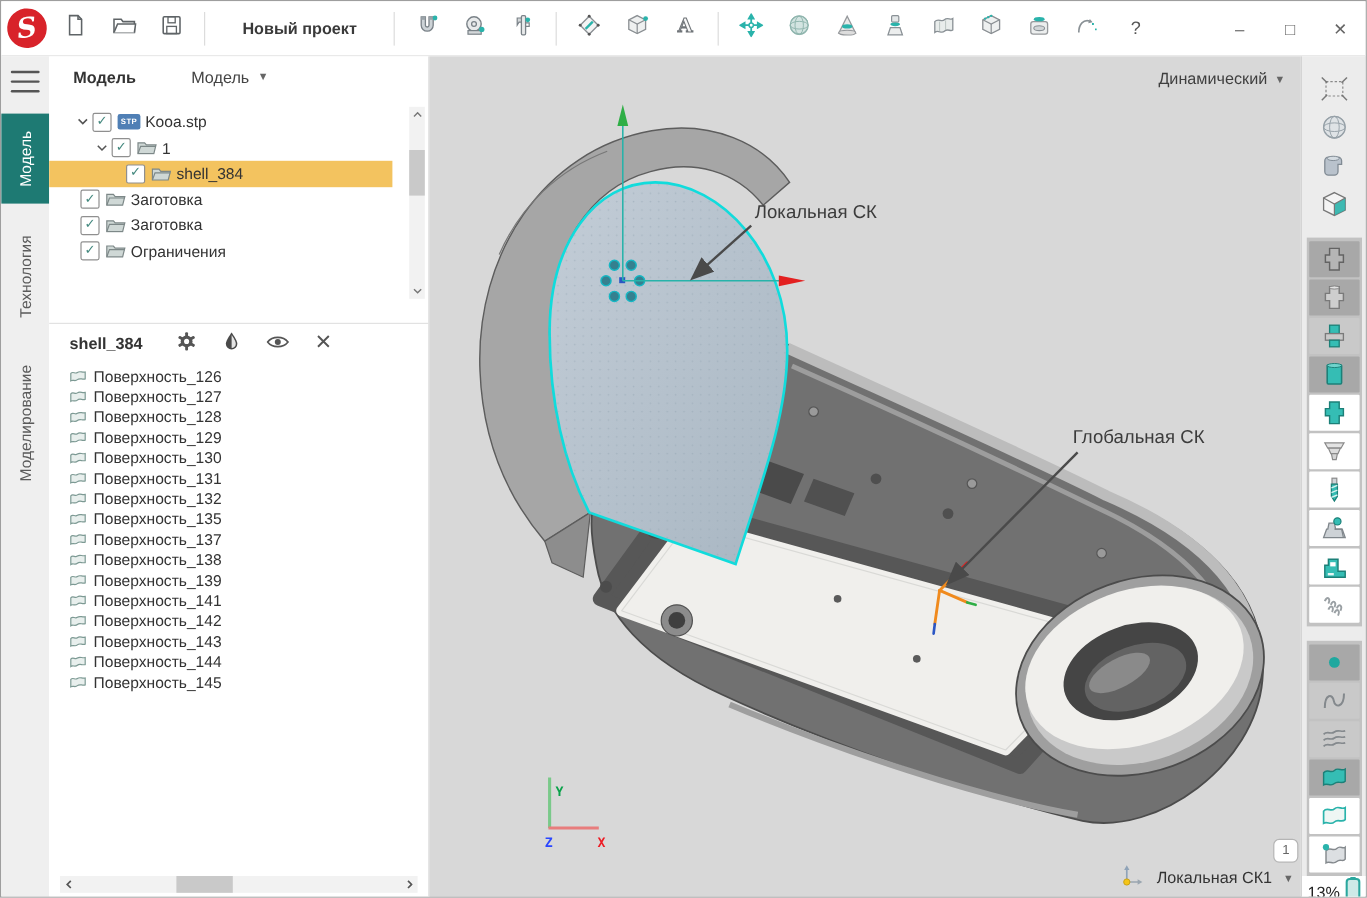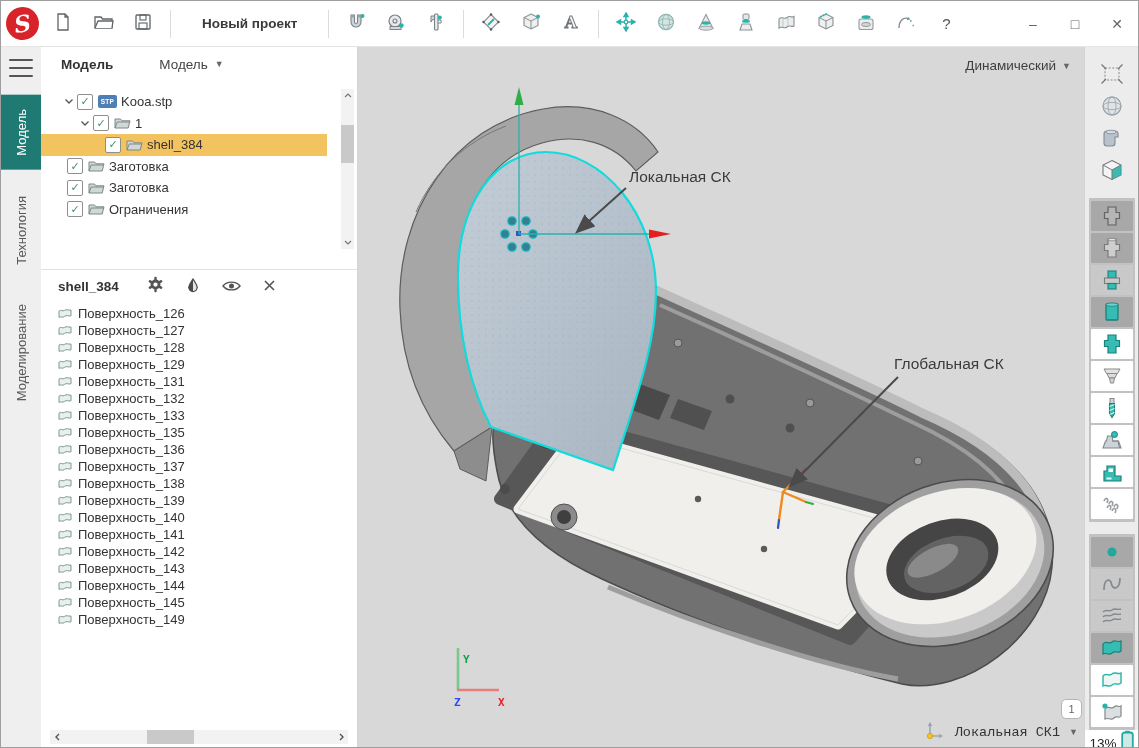--- a/index.html
+++ b/index.html
@@ -54,21 +54,21 @@
   .surf-row{height:17px;display:flex;align-items:center;font-size:13px;color:#333;padding-left:9px;margin:0 14px 0 8px;}
   .surf-row.selected{background:#d0d0d0;}
   .surf-row svg{margin-right:3px;flex:0 0 auto;}
   .hscroll{height:14px;margin:5px 9px 6px 9px;background:#f2f2f2;position:relative;flex:0 0 auto;}
   .hscroll .thumb{position:absolute;left:97px;top:0;height:14px;width:47px;background:#c9c9c9;}
   .hs-arrow{position:absolute;top:0;width:14px;height:14px;display:flex;align-items:center;justify-content:center;}
   
   .viewport{flex:1 1 auto;position:relative;background:#d8d8d8;overflow:hidden;}
   .viewmode{position:absolute;top:11px;right:13px;font-size:13.5px;color:#3f3f3f;display:flex;align-items:center;gap:6px;z-index:5;}
   .status{position:absolute;bottom:5px;right:6px;display:flex;align-items:center;gap:9px;z-index:5;}
-  .status .cs-name{font-size:13.5px;color:#333;font-family:Liberation Mono, monospace;}
+  .status .cs-name{font-size:13.5px;color:#333;}
   
   .sidebar{width:54px;flex:0 0 auto;background:#ececec;border-left:1px solid #d4d4d4;display:flex;flex-direction:column;align-items:center;box-sizing:border-box;}
   .tile{width:38px;height:30px;display:flex;align-items:center;justify-content:center;margin:1px 0;border-radius:1px;}
   .tile-group{background:#c2c2c2;width:46px;display:flex;flex-direction:column;align-items:center;padding:2px 0;margin-top:12px;}
   .tile.dark{background:#a8a8a8;width:42px;}
   .tile.mid{background:#c9c9c9;width:42px;}
   .tile.white{background:#fff;width:42px;}
   .sb-top{margin-top:11px;display:flex;flex-direction:column;align-items:center;}
   .zoomcell{margin-top:auto;margin-bottom:3px;background:#fff;width:54px;height:28px;display:flex;align-items:center;justify-content:center;gap:4px;}
   .zoomcell .pct{font-size:13.5px;color:#222;}
@@ -404,60 +404,52 @@
             </svg>
           </span>
           <span>Поверхность_129</span>
         </div>
         <div class="surf-row">
           <span style="display:inline-flex;margin-right:3px">
             <svg width="14" height="11" viewBox="0 0 14 11">
               <path d="M1,3.2 C2.8,1 4.6,4 6.5,2.4 C8.4,0.8 10.5,2.6 13,2 L13,7.8 C10.5,8.6 8.4,6.6 6.5,8.4 C4.6,10.2 2.8,8 1,9.4 Z" fill="#e8efed" stroke="#7d9a94" stroke-width="1"></path>
             </svg>
           </span>
+          <span>Поверхность_130</span>
+        </div>
+        <div class="surf-row">
+          <span style="display:inline-flex;margin-right:3px">
+            <svg width="14" height="11" viewBox="0 0 14 11">
+              <path d="M1,3.2 C2.8,1 4.6,4 6.5,2.4 C8.4,0.8 10.5,2.6 13,2 L13,7.8 C10.5,8.6 8.4,6.6 6.5,8.4 C4.6,10.2 2.8,8 1,9.4 Z" fill="#e8efed" stroke="#7d9a94" stroke-width="1"></path>
+            </svg>
+          </span>
           <span>Поверхность_131</span>
         </div>
         <div class="surf-row">
           <span style="display:inline-flex;margin-right:3px">
             <svg width="14" height="11" viewBox="0 0 14 11">
               <path d="M1,3.2 C2.8,1 4.6,4 6.5,2.4 C8.4,0.8 10.5,2.6 13,2 L13,7.8 C10.5,8.6 8.4,6.6 6.5,8.4 C4.6,10.2 2.8,8 1,9.4 Z" fill="#e8efed" stroke="#7d9a94" stroke-width="1"></path>
             </svg>
           </span>
           <span>Поверхность_132</span>
         </div>
         <div class="surf-row">
           <span style="display:inline-flex;margin-right:3px">
             <svg width="14" height="11" viewBox="0 0 14 11">
               <path d="M1,3.2 C2.8,1 4.6,4 6.5,2.4 C8.4,0.8 10.5,2.6 13,2 L13,7.8 C10.5,8.6 8.4,6.6 6.5,8.4 C4.6,10.2 2.8,8 1,9.4 Z" fill="#e8efed" stroke="#7d9a94" stroke-width="1"></path>
             </svg>
           </span>
-          <span>Поверхность_133</span>
-        </div>
-        <div class="surf-row">
-          <span style="display:inline-flex;margin-right:3px">
-            <svg width="14" height="11" viewBox="0 0 14 11">
-              <path d="M1,3.2 C2.8,1 4.6,4 6.5,2.4 C8.4,0.8 10.5,2.6 13,2 L13,7.8 C10.5,8.6 8.4,6.6 6.5,8.4 C4.6,10.2 2.8,8 1,9.4 Z" fill="#e8efed" stroke="#7d9a94" stroke-width="1"></path>
-            </svg>
-          </span>
           <span>Поверхность_135</span>
         </div>
         <div class="surf-row">
           <span style="display:inline-flex;margin-right:3px">
             <svg width="14" height="11" viewBox="0 0 14 11">
               <path d="M1,3.2 C2.8,1 4.6,4 6.5,2.4 C8.4,0.8 10.5,2.6 13,2 L13,7.8 C10.5,8.6 8.4,6.6 6.5,8.4 C4.6,10.2 2.8,8 1,9.4 Z" fill="#e8efed" stroke="#7d9a94" stroke-width="1"></path>
             </svg>
           </span>
-          <span>Поверхность_136</span>
-        </div>
-        <div class="surf-row">
-          <span style="display:inline-flex;margin-right:3px">
-            <svg width="14" height="11" viewBox="0 0 14 11">
-              <path d="M1,3.2 C2.8,1 4.6,4 6.5,2.4 C8.4,0.8 10.5,2.6 13,2 L13,7.8 C10.5,8.6 8.4,6.6 6.5,8.4 C4.6,10.2 2.8,8 1,9.4 Z" fill="#e8efed" stroke="#7d9a94" stroke-width="1"></path>
-            </svg>
-          </span>
           <span>Поверхность_137</span>
         </div>
         <div class="surf-row">
           <span style="display:inline-flex;margin-right:3px">
             <svg width="14" height="11" viewBox="0 0 14 11">
               <path d="M1,3.2 C2.8,1 4.6,4 6.5,2.4 C8.4,0.8 10.5,2.6 13,2 L13,7.8 C10.5,8.6 8.4,6.6 6.5,8.4 C4.6,10.2 2.8,8 1,9.4 Z" fill="#e8efed" stroke="#7d9a94" stroke-width="1"></path>
             </svg>
           </span>
           <span>Поверхность_138</span>
         </div>
@@ -468,28 +460,20 @@
             </svg>
           </span>
           <span>Поверхность_139</span>
         </div>
         <div class="surf-row">
           <span style="display:inline-flex;margin-right:3px">
             <svg width="14" height="11" viewBox="0 0 14 11">
               <path d="M1,3.2 C2.8,1 4.6,4 6.5,2.4 C8.4,0.8 10.5,2.6 13,2 L13,7.8 C10.5,8.6 8.4,6.6 6.5,8.4 C4.6,10.2 2.8,8 1,9.4 Z" fill="#e8efed" stroke="#7d9a94" stroke-width="1"></path>
             </svg>
           </span>
-          <span>Поверхность_140</span>
-        </div>
-        <div class="surf-row">
-          <span style="display:inline-flex;margin-right:3px">
-            <svg width="14" height="11" viewBox="0 0 14 11">
-              <path d="M1,3.2 C2.8,1 4.6,4 6.5,2.4 C8.4,0.8 10.5,2.6 13,2 L13,7.8 C10.5,8.6 8.4,6.6 6.5,8.4 C4.6,10.2 2.8,8 1,9.4 Z" fill="#e8efed" stroke="#7d9a94" stroke-width="1"></path>
-            </svg>
-          </span>
           <span>Поверхность_141</span>
         </div>
         <div class="surf-row">
           <span style="display:inline-flex;margin-right:3px">
             <svg width="14" height="11" viewBox="0 0 14 11">
               <path d="M1,3.2 C2.8,1 4.6,4 6.5,2.4 C8.4,0.8 10.5,2.6 13,2 L13,7.8 C10.5,8.6 8.4,6.6 6.5,8.4 C4.6,10.2 2.8,8 1,9.4 Z" fill="#e8efed" stroke="#7d9a94" stroke-width="1"></path>
             </svg>
           </span>
           <span>Поверхность_142</span>
         </div>
@@ -509,28 +493,20 @@
           </span>
           <span>Поверхность_144</span>
         </div>
         <div class="surf-row">
           <span style="display:inline-flex;margin-right:3px">
             <svg width="14" height="11" viewBox="0 0 14 11">
               <path d="M1,3.2 C2.8,1 4.6,4 6.5,2.4 C8.4,0.8 10.5,2.6 13,2 L13,7.8 C10.5,8.6 8.4,6.6 6.5,8.4 C4.6,10.2 2.8,8 1,9.4 Z" fill="#e8efed" stroke="#7d9a94" stroke-width="1"></path>
             </svg>
           </span>
           <span>Поверхность_145</span>
-        </div>
-        <div class="surf-row">
-          <span style="display:inline-flex;margin-right:3px">
-            <svg width="14" height="11" viewBox="0 0 14 11">
-              <path d="M1,3.2 C2.8,1 4.6,4 6.5,2.4 C8.4,0.8 10.5,2.6 13,2 L13,7.8 C10.5,8.6 8.4,6.6 6.5,8.4 C4.6,10.2 2.8,8 1,9.4 Z" fill="#e8efed" stroke="#7d9a94" stroke-width="1"></path>
-            </svg>
-          </span>
-          <span>Поверхность_149</span>
         </div>
       </div>
 
     <div class="hscroll">
       <div class="hs-arrow" style="left:0">
           <svg width="5" height="8" viewBox="0 0 5 8">
             <path d="M4,1 L1,4 L4,7" fill="none" stroke="#555" stroke-width="1.4"></path>
           </svg>
         </div>
       <div class="thumb"></div>

